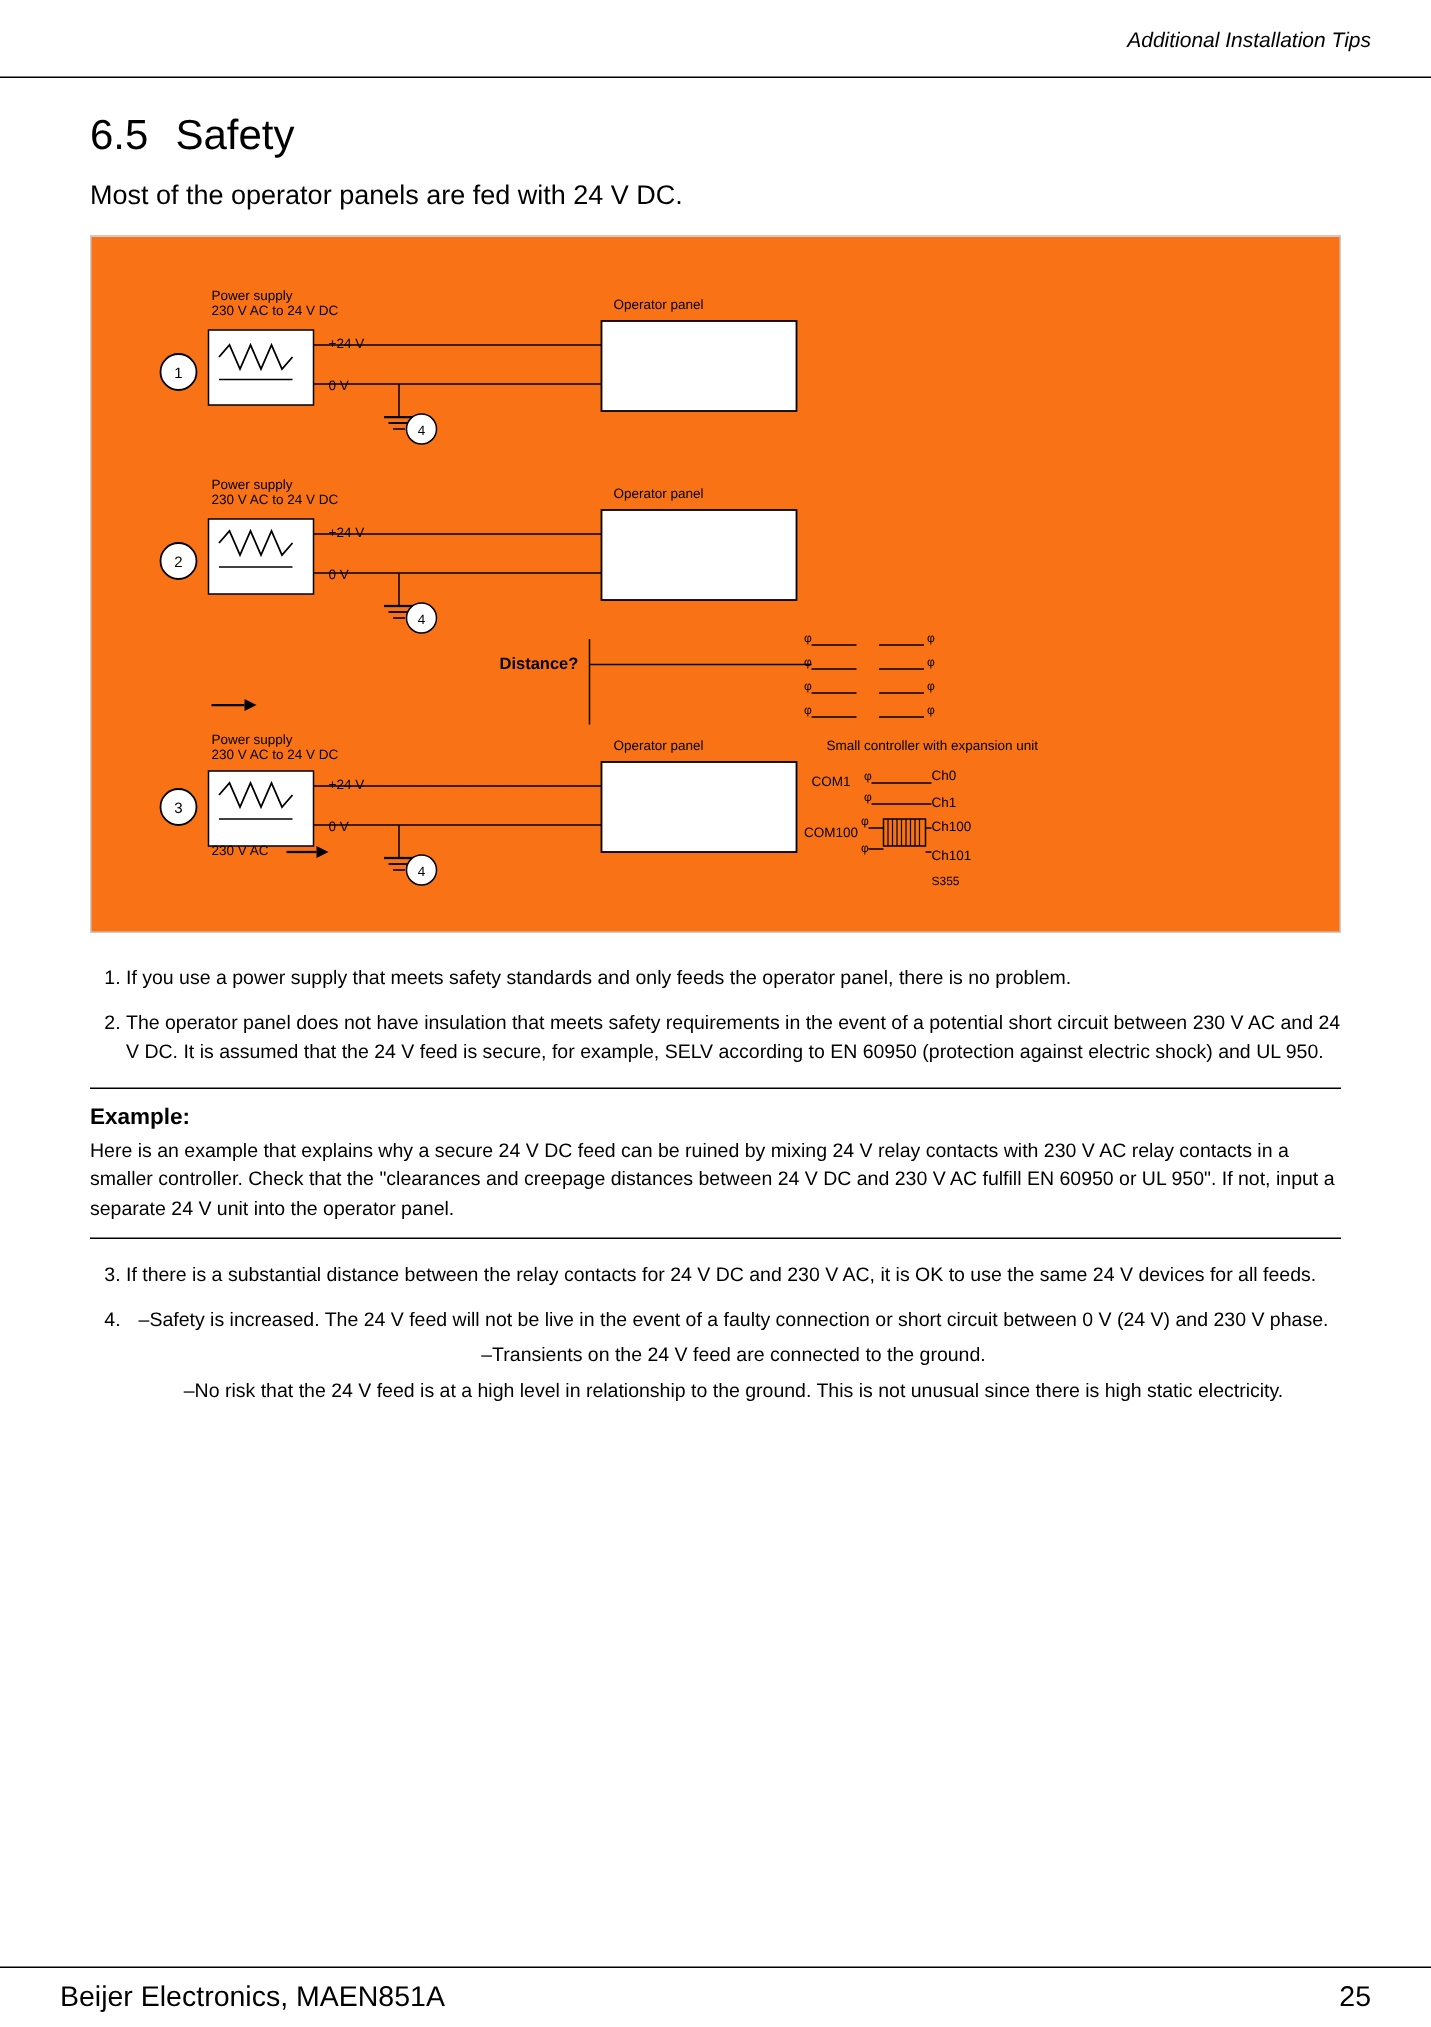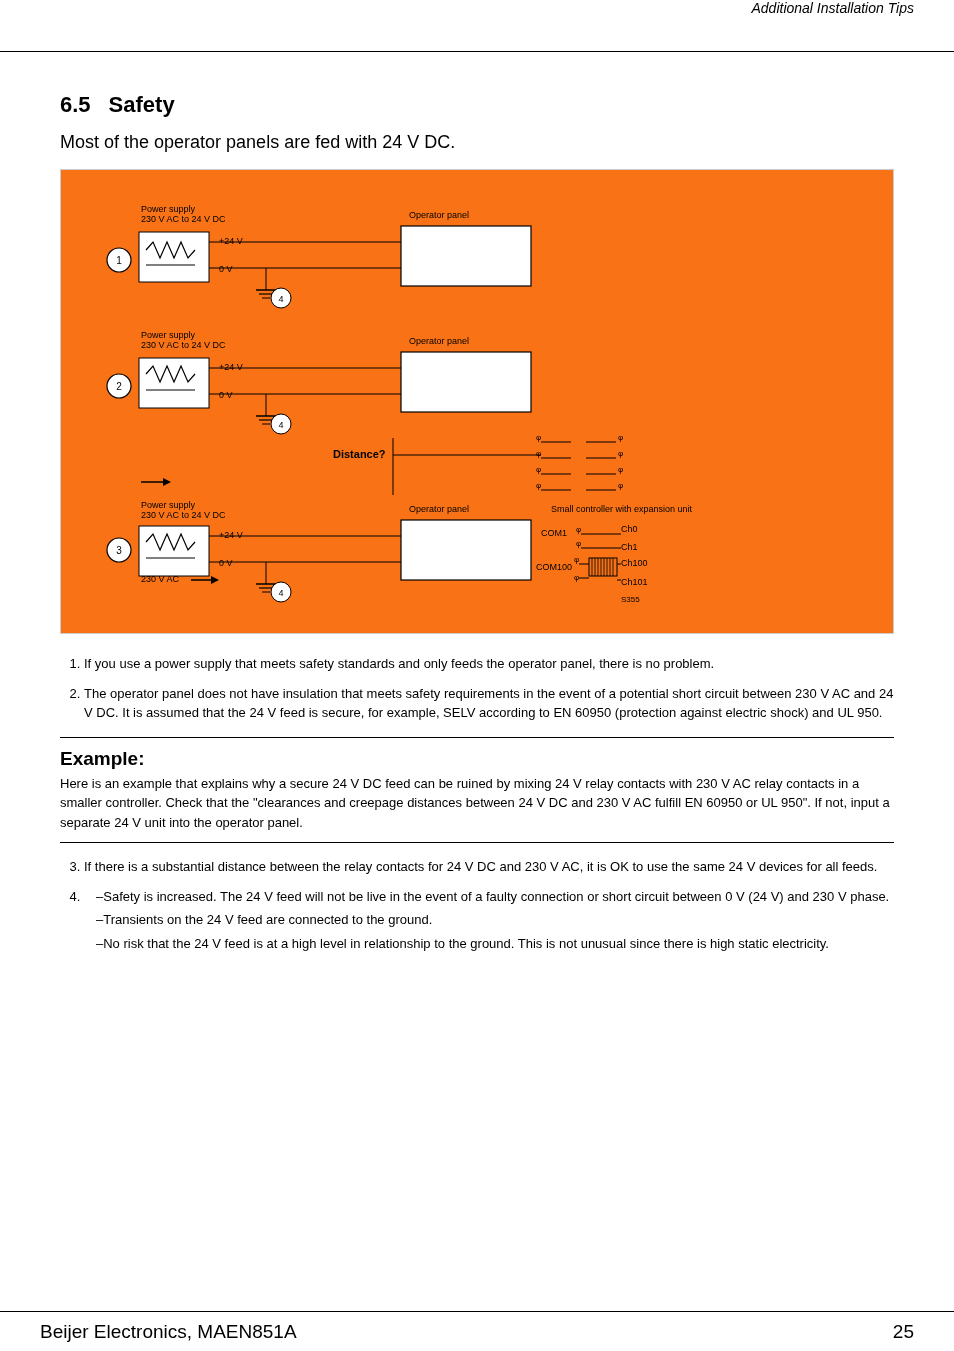--- a/index.html
+++ b/index.html
@@ -13,20 +13,21 @@
       position: relative;
     }
 
     
     .page-header {
       position: absolute;
       top: 0; left: 0; right: 0;
       height: 52px;
       border-bottom: 1px solid #000;
       display: flex;
+      align-items: center;
       justify-content: flex-end;
       padding-right: 40px;
     }
     .page-header-title {
       font-style: italic;
       font-size: 14px;
     }
 
     
     .page-footer {
@@ -46,24 +47,24 @@
       position: absolute;
       top: 52px;
       bottom: 40px;
       left: 60px;
       right: 60px;
       padding-top: 20px;
     }
 
     
     .section-heading {
-      font-size: 22px;
-      font-weight: bold;
+      font-size: 28px;
+      font-weight: normal;
       margin-bottom: 14px;
-      margin-top: 20px;
+      margin-top: 2px;
     }
     .section-number {
       margin-right: 18px;
     }
 
     .intro-text {
       font-size: 18px;
       margin-bottom: 16px;
     }
 
@@ -93,32 +94,32 @@
 
     
     .example-box {
       border-top: 1px solid #000;
       border-bottom: 1px solid #000;
       padding: 10px 0;
       margin: 14px 0 14px 0;
     }
     .example-label {
       font-weight: bold;
-      font-size: 19px;
+      font-size: 15px;
       margin-bottom: 4px;
     }
     .example-text {
       font-size: 13px;
       line-height: 1.5;
     }
 
     
     .sub-bullets {
-      margin-left: 12px;
       margin-top: 6px;
+      text-align: center;
     }
     .sub-bullet {
       font-size: 13px;
       line-height: 1.5;
       text-indent: -14px;
       padding-left: 14px;
       margin-bottom: 4px;
     }
 
     

